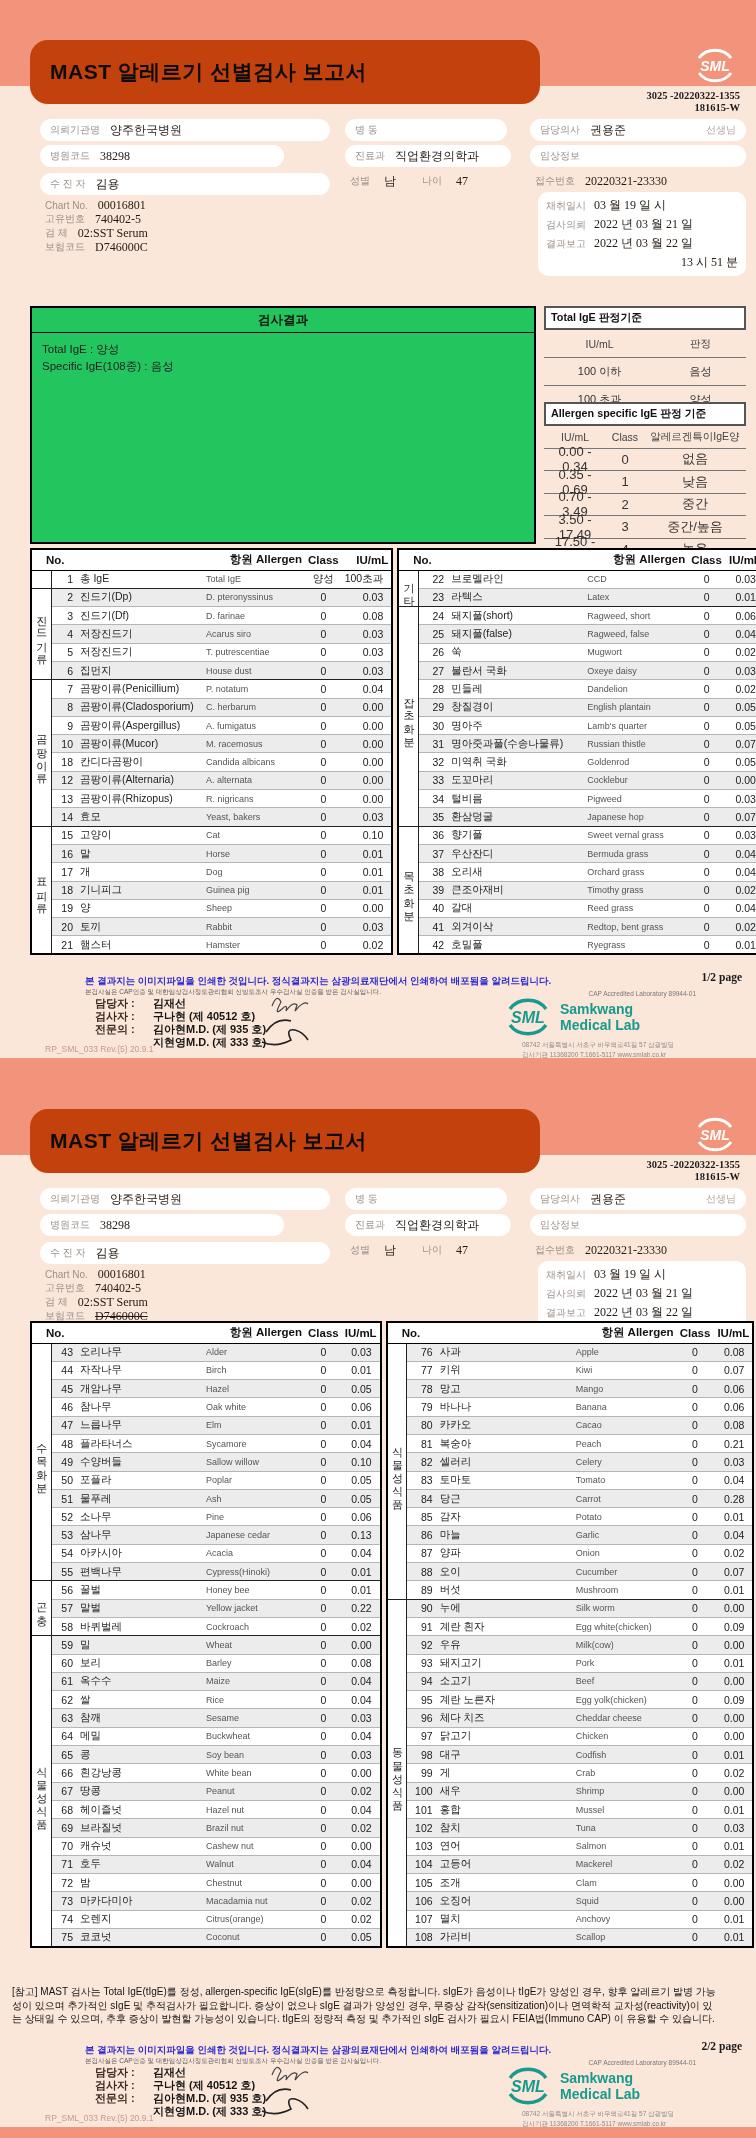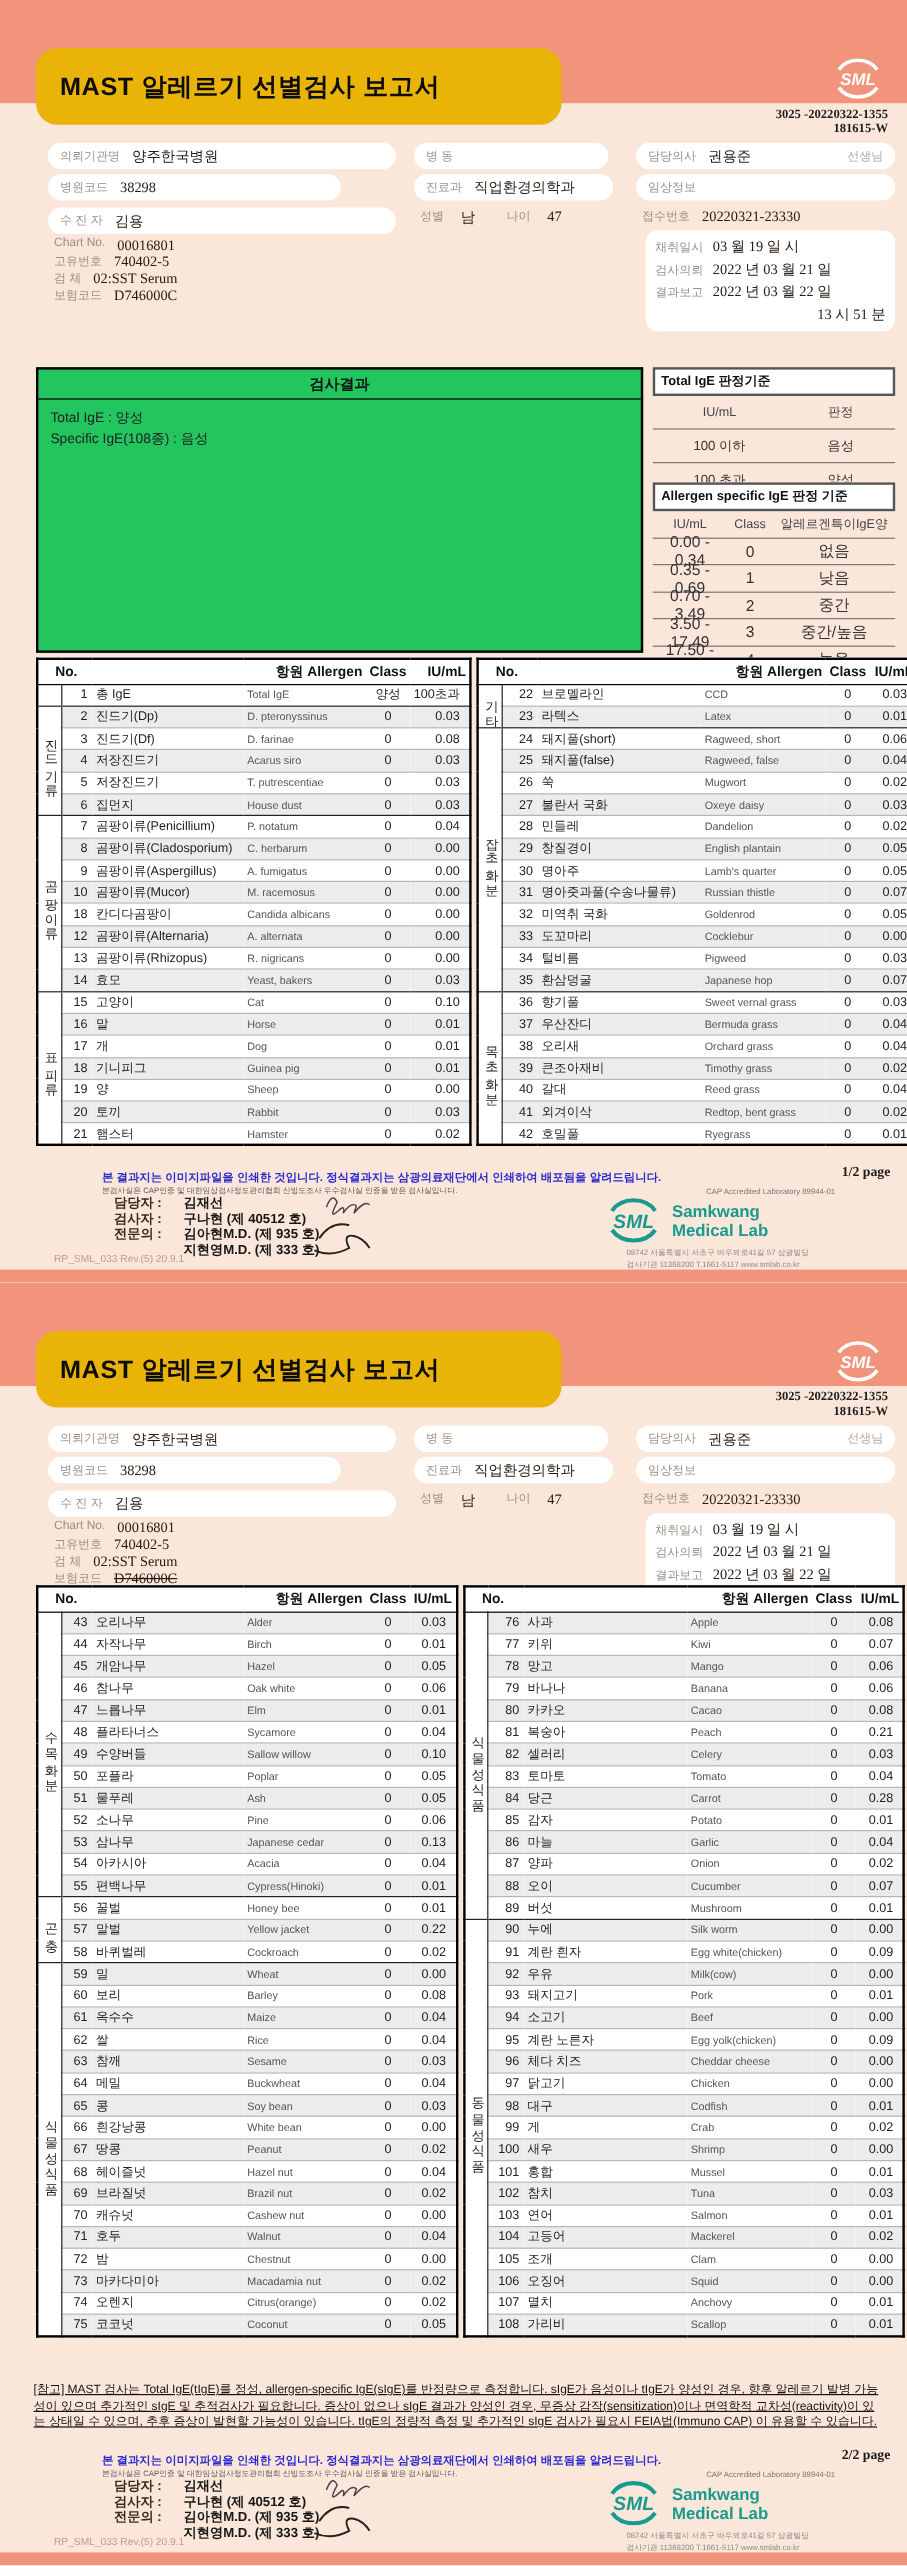--- a/index.html
+++ b/index.html
@@ -1,26 +1,26 @@
 <!DOCTYPE html>
 <html><head>
 <meta charset="utf-8">
 <style>
   html,body{margin:0;padding:0;background:#fff;}
   body{width:756px;font-family:"Liberation Sans",sans-serif;-webkit-font-smoothing:antialiased;}
   .page{position:relative;width:756px;height:1069px;background:#fbe6da;overflow:hidden;}
   .band{position:absolute;left:0;top:0;width:756px;height:86px;background:#f2947b;}
   .bstrip{position:absolute;left:0;bottom:0;width:756px;height:11px;background:#f2947b;}
-  .title-card{position:absolute;left:30px;top:40px;width:438px;height:64px;background:#eab308;border-radius:18px;display:flex;align-items:center;padding-left:20px;box-sizing:border-box;}
+  .title-card{position:absolute;left:30px;top:40px;width:510px;height:64px;background:#c2410c;border-radius:18px;display:flex;align-items:center;padding-left:20px;box-sizing:border-box;}
   .title-card .t{font-size:21px;font-weight:800;color:#0d0d0d;letter-spacing:.5px;}
   .sml-badge{position:absolute;right:18px;top:42px;}
   .doc-nos{position:absolute;right:16px;top:90px;text-align:right;font-family:"Liberation Serif",serif;font-weight:bold;font-size:10.5px;color:#1c1c1c;line-height:12px;}
   
   .pill{position:absolute;background:#fff;border-radius:12px;height:22px;display:flex;align-items:center;padding:0 10px;box-sizing:border-box;}
-  .plain{position:absolute;display:flex;height:16px;}
+  .plain{position:absolute;display:flex;align-items:center;height:16px;}
   .lbl{color:#9b9089;font-size:10px;margin-right:10px;white-space:nowrap;}
   .val{color:#241a12;font-weight:normal;font-size:12px;font-family:"Liberation Serif",serif;white-space:nowrap;}
   .suffix{color:#b3a7a0;font-size:10px;margin-left:auto;}
   .datebox{position:absolute;left:538px;top:192px;width:208px;background:#fff;border-radius:10px;padding:4px 8px;box-sizing:border-box;}
   .datebox .row{display:flex;align-items:center;height:19px;}
   .datebox .row .lbl{margin-right:8px;}
   .datebox .row.right{justify-content:flex-end;}
   
   .resultbox{position:absolute;left:30px;top:306px;width:506px;height:238px;background:#22c55e;border:2px solid #000;box-sizing:border-box;}
   .resultbox .hd{height:24px;border-bottom:1px solid #000;display:flex;align-items:center;justify-content:center;font-weight:bold;font-size:12.5px;color:#111;}
@@ -56,21 +56,21 @@
   .cap{position:absolute;right:60px;top:990px;font-size:6.5px;color:#777;}
   .staff{position:absolute;left:95px;top:997px;font-size:11px;font-weight:bold;color:#3c2a20;line-height:13px;}
   .staff .srow{display:flex;}
   .staff .role{width:58px;}
   .staff .nm{color:#161616;}
   .signature{position:absolute;left:250px;top:990px;}
   .biglogo{position:absolute;left:502px;top:993px;display:flex;align-items:center;gap:6px;}
   .biglogo .nm{color:#189a8e;font-weight:bold;font-size:14px;line-height:16px;}
   .addr{position:absolute;left:522px;top:1040px;font-size:6.5px;color:#8a8a8a;line-height:10px;}
   .form-code{position:absolute;left:45px;top:1044px;font-size:8.5px;color:#c49a8f;}
-  .refnote{position:absolute;left:28px;top:916px;width:706px;font-size:10px;line-height:13.6px;color:#141414;text-decoration:underline;}
+  .refnote{position:absolute;left:12px;top:916px;width:706px;font-size:10px;line-height:13.6px;color:#141414;}
   .pg2 .f-ins .val,.pg2 .strike{text-decoration:line-through;}
   
   .f-org{left:40px;top:119px;width:290px;}
   .f-code{left:40px;top:145px;width:244px;}
   .f-patient{left:40px;top:173px;width:290px;}
   .f-chart{left:45px;top:197px;}
   .f-uid{left:45px;top:211px;}
   .f-spec{left:45px;top:225px;}
   .f-ins{left:45px;top:239px;}
   .f-ward{left:345px;top:119px;width:162px;}

